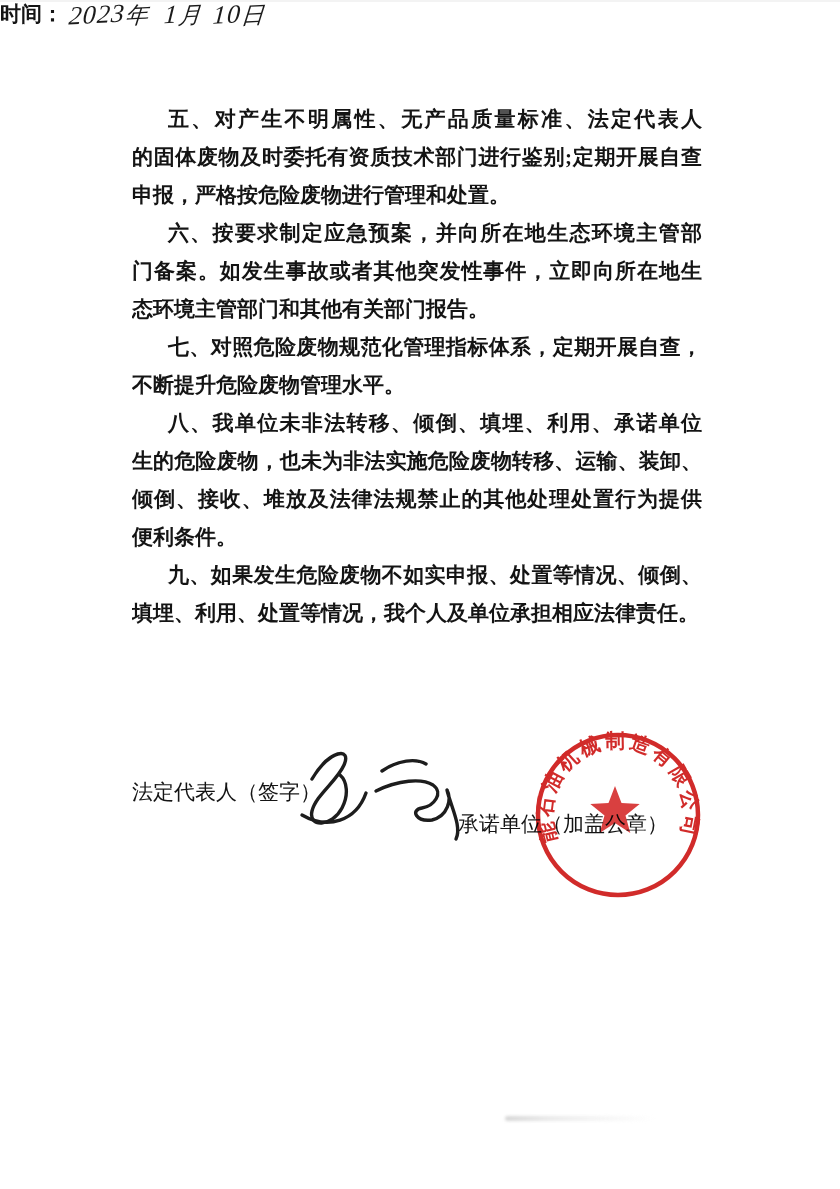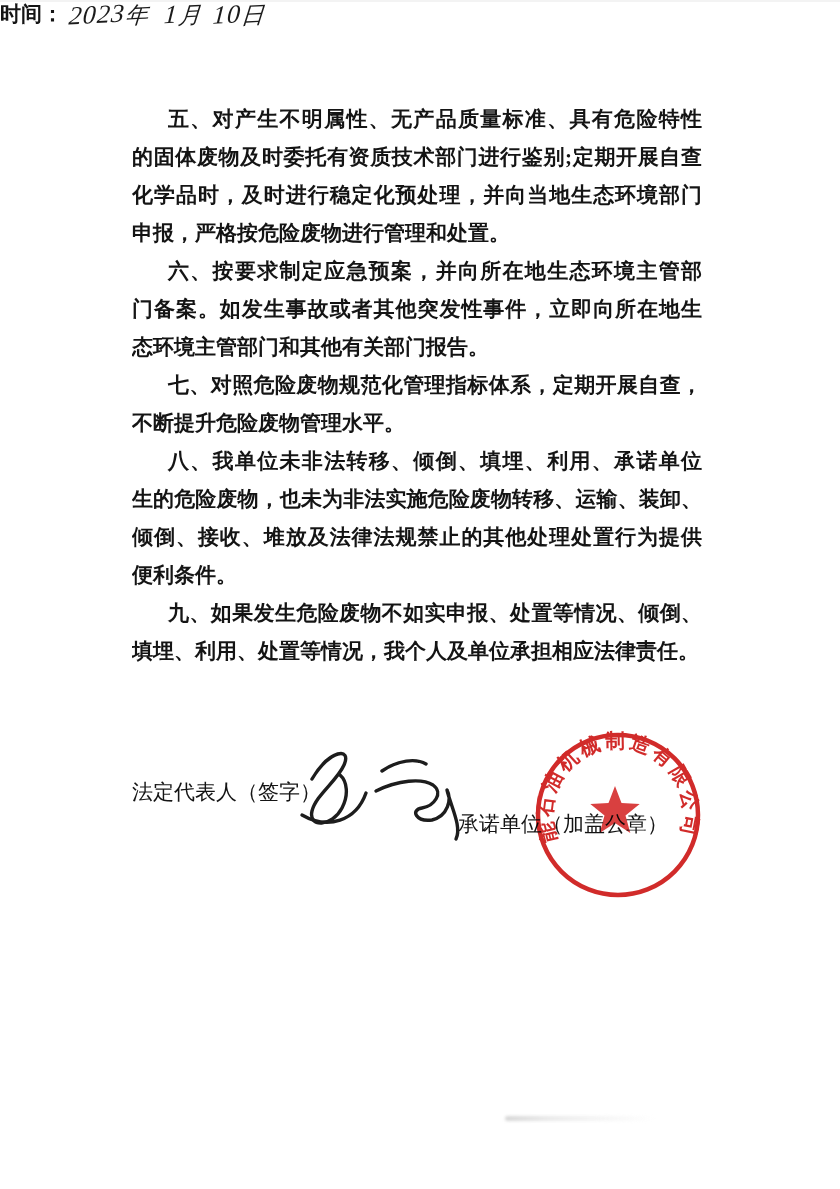--- a/index.html
+++ b/index.html
@@ -37,23 +37,22 @@
     filter:blur(1.5px); opacity:.55;
   }
 </style>
 </head>
 <body>
 
 <div class="page">
   <div class="edge-top"></div>
 
   <main class="doc-body">
-    <div class="ln ind">五、对产生不明属性、无产品质量标准、具有危险特性</div>
+    <div class="ln ind">五、对产生不明属性、无产品质量标准、法定代表人</div>
     <div class="ln">的固体废物及时委托有资质技术部门进行鉴别;定期开展自查</div>
-    <div class="ln">化学品时，及时进行稳定化预处理，并向当地生态环境部门</div>
     <div class="ln end">申报，严格按危险废物进行管理和处置。</div>
     <div class="ln ind">六、按要求制定应急预案，并向所在地生态环境主管部</div>
     <div class="ln">门备案。如发生事故或者其他突发性事件，立即向所在地生</div>
     <div class="ln end">态环境主管部门和其他有关部门报告。</div>
     <div class="ln ind">七、对照危险废物规范化管理指标体系，定期开展自查，</div>
     <div class="ln end">不断提升危险废物管理水平。</div>
     <div class="ln ind">八、我单位未非法转移、倾倒、填埋、利用、承诺单位</div>
     <div class="ln">生的危险废物，也未为非法实施危险废物转移、运输、装卸、</div>
     <div class="ln">倾倒、接收、堆放及法律法规禁止的其他处理处置行为提供</div>
     <div class="ln end">便利条件。</div>

